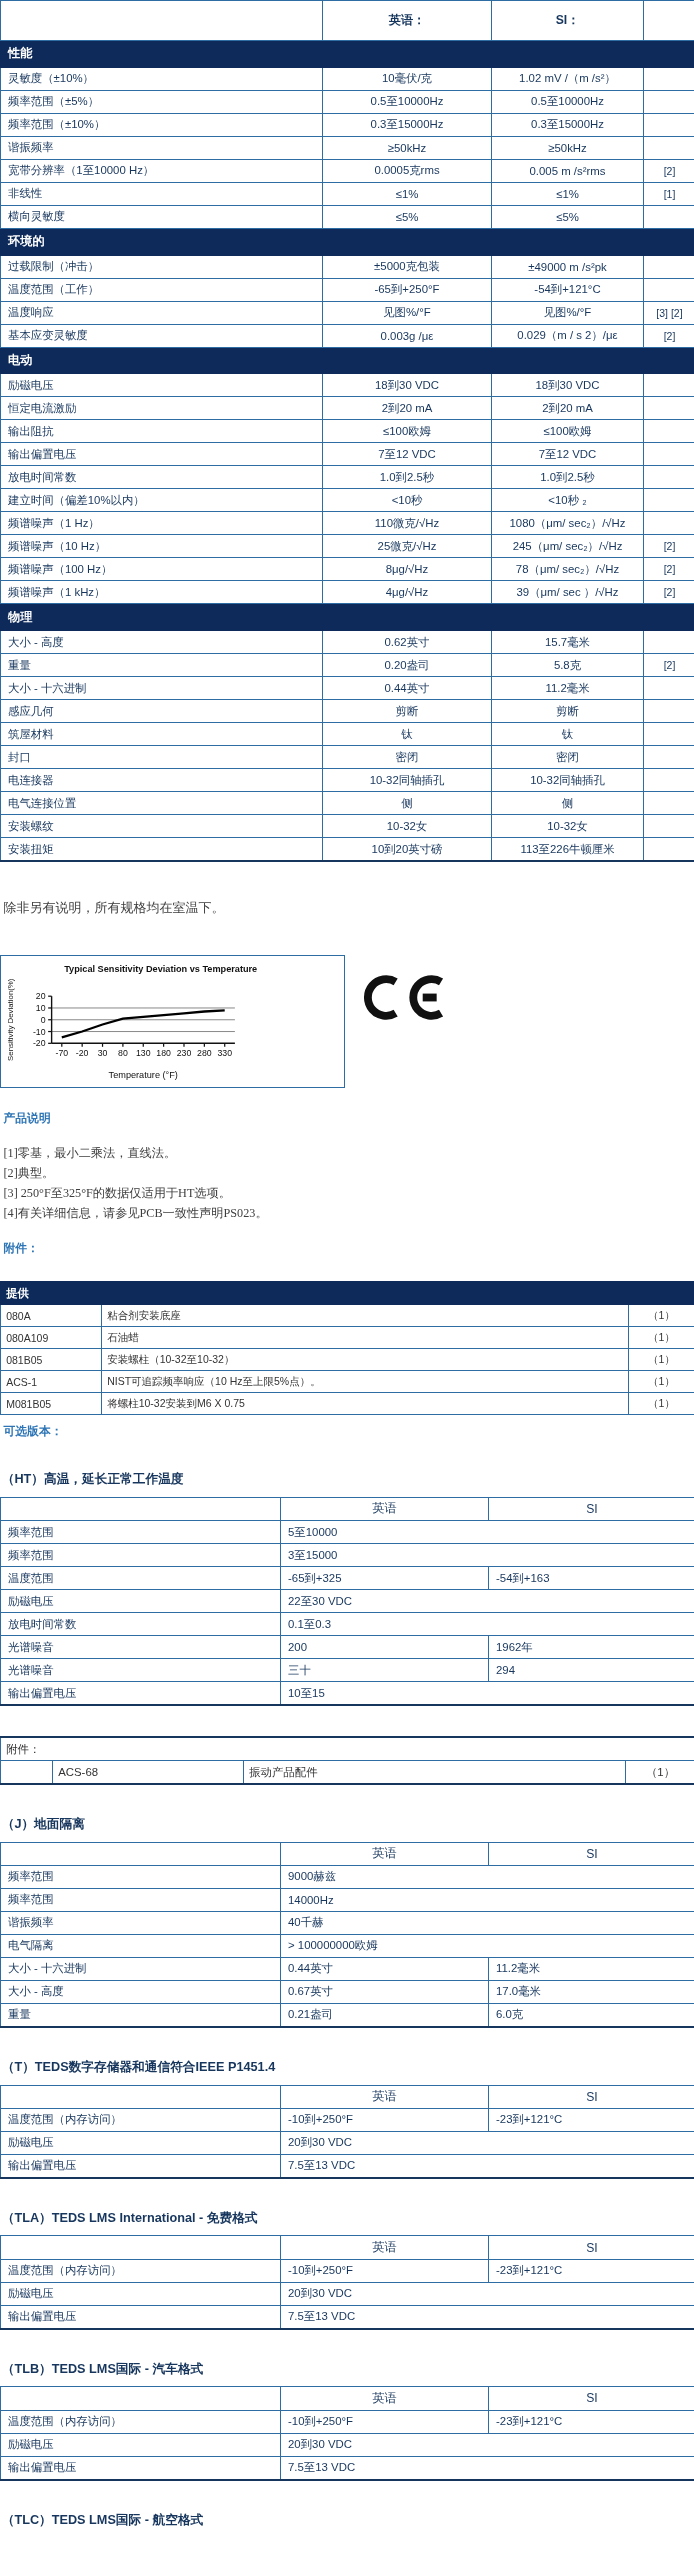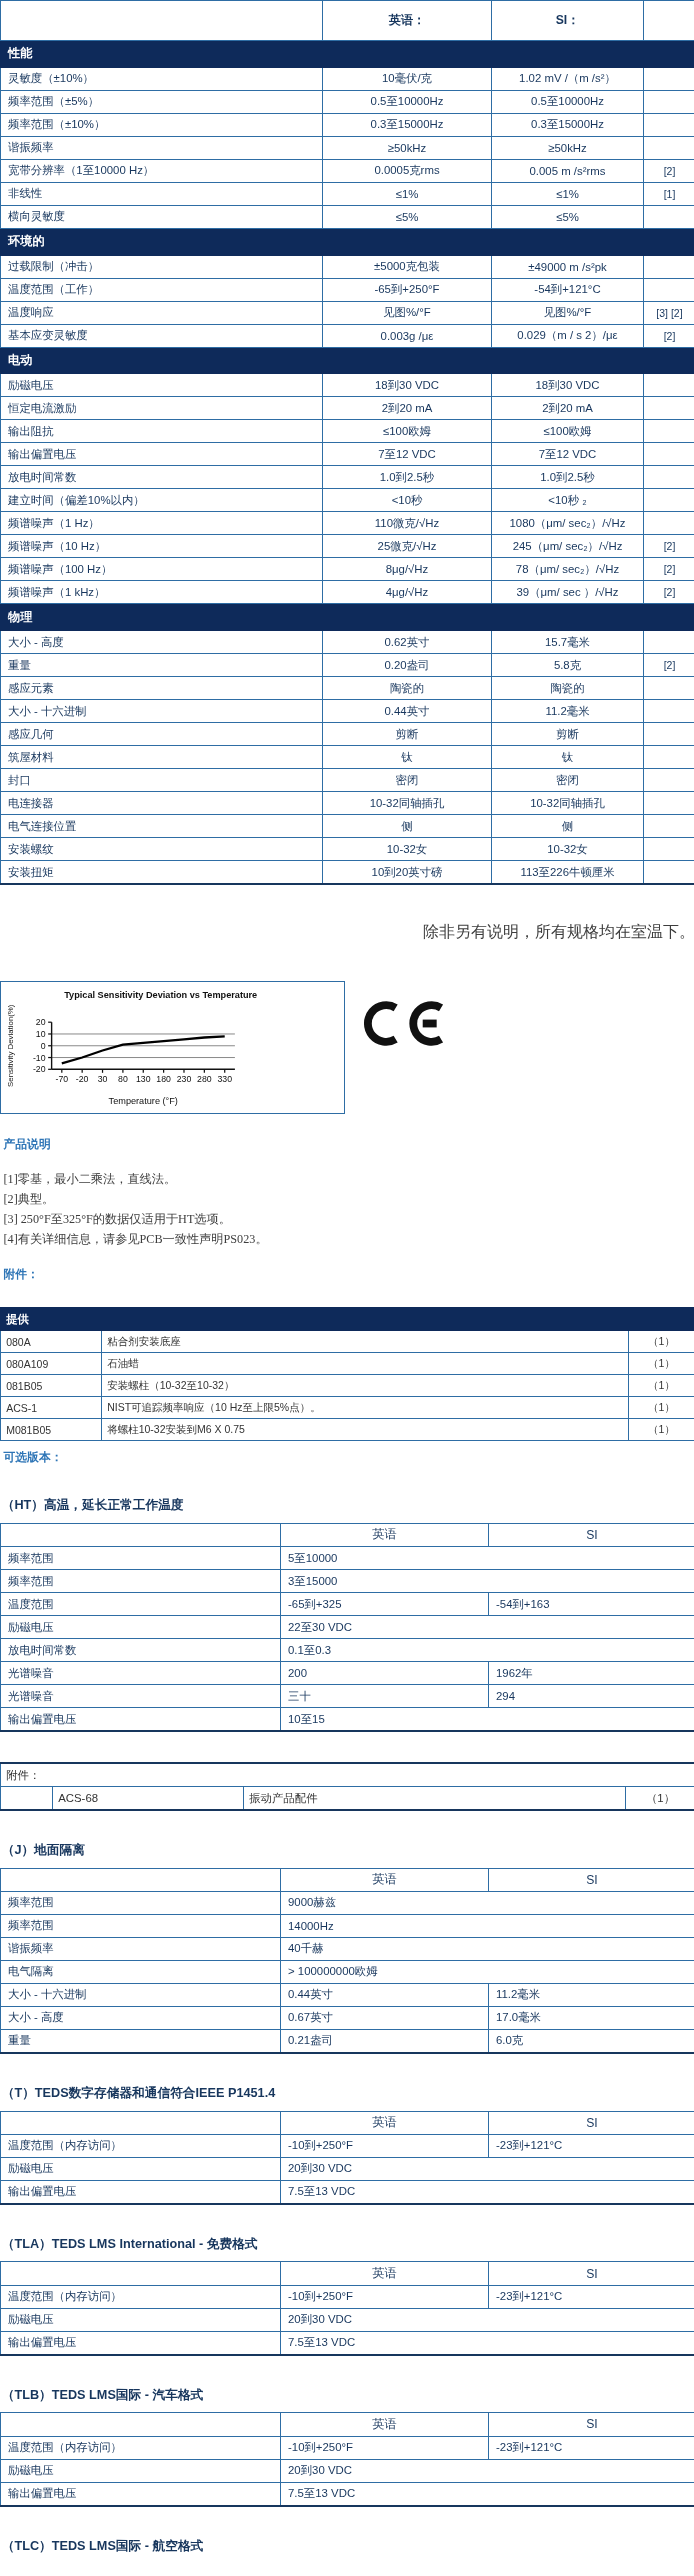--- a/index.html
+++ b/index.html
@@ -8,21 +8,21 @@
   
   table{border-spacing:0;}
   .main-table{border-collapse:collapse;width:695px;border:1.7px solid #17365d;border-bottom:2.6px solid #17365d;table-layout:fixed;}
   .main-table td{border:0.9px solid #2e6da4;font-size:11.4px;color:#17365d;padding:3.5px 7px;background:#fff;overflow:hidden;white-space:nowrap;}
   .main-table td.col-hdr{font-weight:bold;text-align:center;font-size:12.2px;padding:11px;}
   .main-table tr.section-row td{background:#0e2a5a;color:#fff;font-weight:bold;font-size:12.2px;padding:4.4px 7px;border:0.9px solid #0e2a5a;}
   .main-table td.lbl{text-align:left;}
   .main-table td.val{text-align:center;}
   .main-table td.note-c{text-align:center;font-size:10.5px;padding:3.5px 1.7px;}
 
-  .room-note{margin:37px 0 0 3.5px;font-size:16px;color:#3d3d3d;text-align:right;}
+  .room-note{margin:37px 0 0 3.5px;font-size:13px;color:#3d3d3d;}
 
   .chart-row{display:flex;align-items:flex-start;margin-top:38px;}
   .chart-box{width:343px;height:131px;border:0.9px solid #2e6da4;background:#fff;}
   .ce-wrap{margin:17.5px 0 0 14px;}
 
   .blue-heading{color:#2e75b6;font-weight:bold;font-size:11.8px;margin:23px 0 0 3.5px;}
   .notes{margin-top:16px;padding-left:3.5px;font-family:Liberation Serif, serif;}
   .notes p{margin:0;font-size:12.2px;color:#3d3d3d;line-height:20px;}
 
   .acc-table{border-collapse:collapse;width:695px;margin-top:24.5px;border:1.7px solid #17365d;table-layout:fixed;}
@@ -200,26 +200,20 @@
         <td class="lbl">大小 - 高度</td>
         <td class="val">0.62英寸</td>
         <td class="val">15.7毫米</td>
         <td class="note-c"></td>
       </tr>
       <tr>
         <td class="lbl">重量</td>
         <td class="val">0.20盎司</td>
         <td class="val">5.8克</td>
         <td class="note-c">[2]</td>
-      </tr>
-      <tr>
-        <td class="lbl">感应元素</td>
-        <td class="val">陶瓷的</td>
-        <td class="val">陶瓷的</td>
-        <td class="note-c"></td>
       </tr>
       <tr>
         <td class="lbl">大小 - 十六进制</td>
         <td class="val">0.44英寸</td>
         <td class="val">11.2毫米</td>
         <td class="note-c"></td>
       </tr>
       <tr>
         <td class="lbl">感应几何</td>
         <td class="val">剪断</td>

